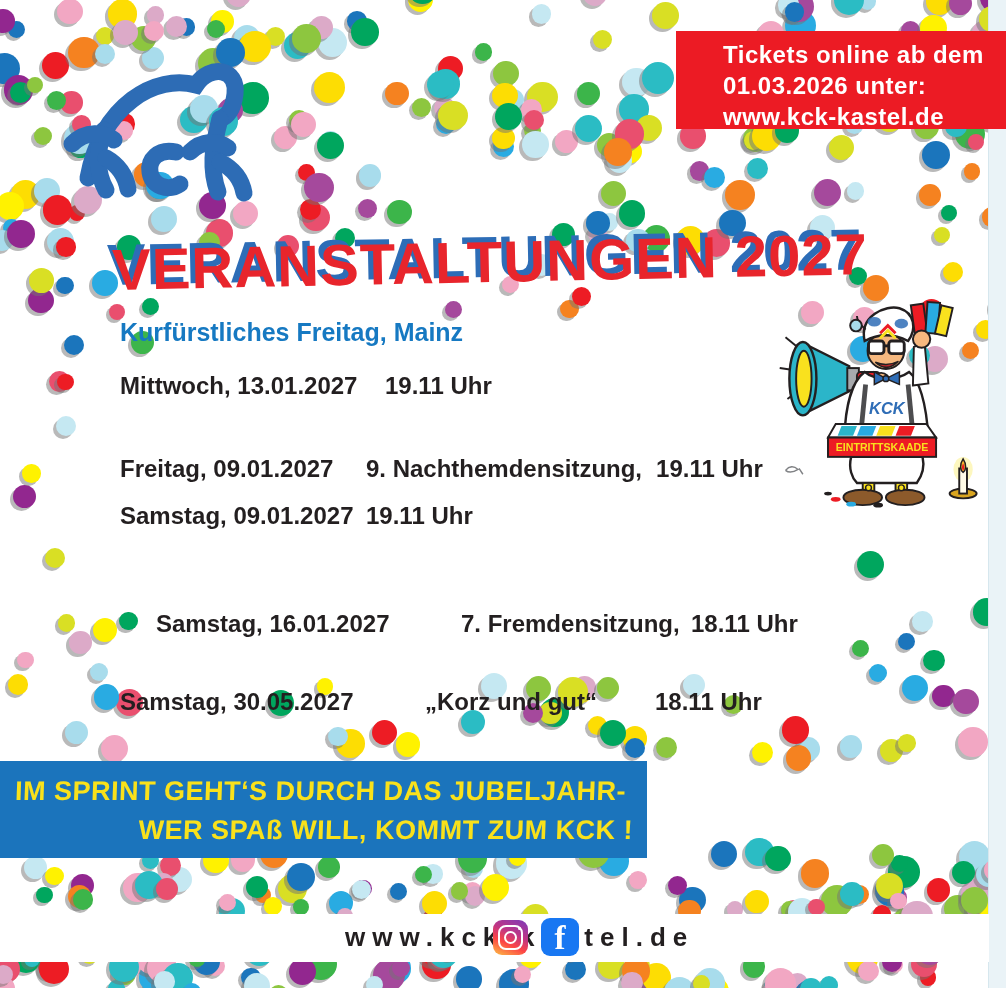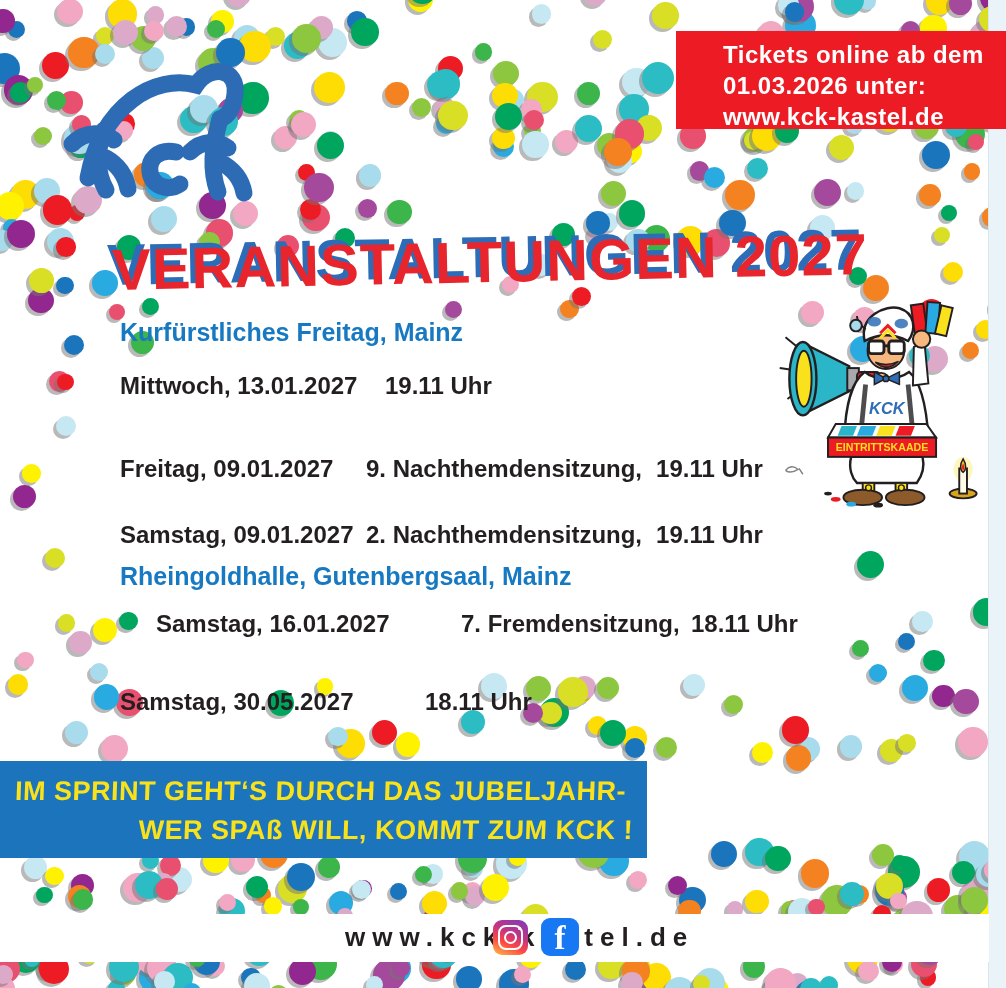--- a/index.html
+++ b/index.html
@@ -522,33 +522,32 @@
       <div class="venue" style="top: 318px;">Kurfürstliches Freitag, Mainz</div>
       <div class="event-row" style="top: 372px;">
         <span class="event-date" style="width: 265px;">Mittwoch, 13.01.2027</span>
         <span class="event-time">19.11 Uhr</span>
       </div>
       <div class="event-row" style="top: 455px;">
         <span class="event-date" style="width: 246px;">Freitag, 09.01.2027</span>
         <span class="event-name" style="margin-right: 14px;">9. Nachthemdensitzung,</span>
         <span class="event-time">19.11 Uhr</span>
       </div>
-      <div class="event-row" style="top: 521px;">
+      <div class="event-row" style="top: 502px;">
         <span class="event-date" style="width: 246px;">Samstag, 09.01.2027</span>
-        <span class="event-name" style="margin-right: 14px;">2. Nachthemdensitzung,</span>
         <span class="event-time">19.11 Uhr</span>
       </div>
-      <div class="venue" style="top: 562px;">Rheingoldhalle, Gutenbergsaal, Mainz</div>
       <div class="event-row" style="top: 610px;">
         <span class="event-date" style="width: 305px; padding-left: 36px;">Samstag, 16.01.2027</span>
         <span class="event-name" style="width: 230px;">7. Fremdensitzung,</span>
         <span class="event-time">18.11 Uhr</span>
       </div>
       <div class="event-row" style="top: 688px;">
         <span class="event-date" style="width: 305px;">Samstag, 30.05.2027</span>
+        <span class="event-name" style="width: 230px;">„Korz und gut“</span>
         <span class="event-time">18.11 Uhr</span>
       </div>
     </div>
 
   <svg class="mascot" viewBox="0 0 230 222">
     <g stroke="#231f20" stroke-width="2" fill="none">
       <path d="M14 48 L26 58"></path>
         <path d="M8 80 L22 82"></path>
         <path d="M16 112 L28 103"></path>
     </g>

